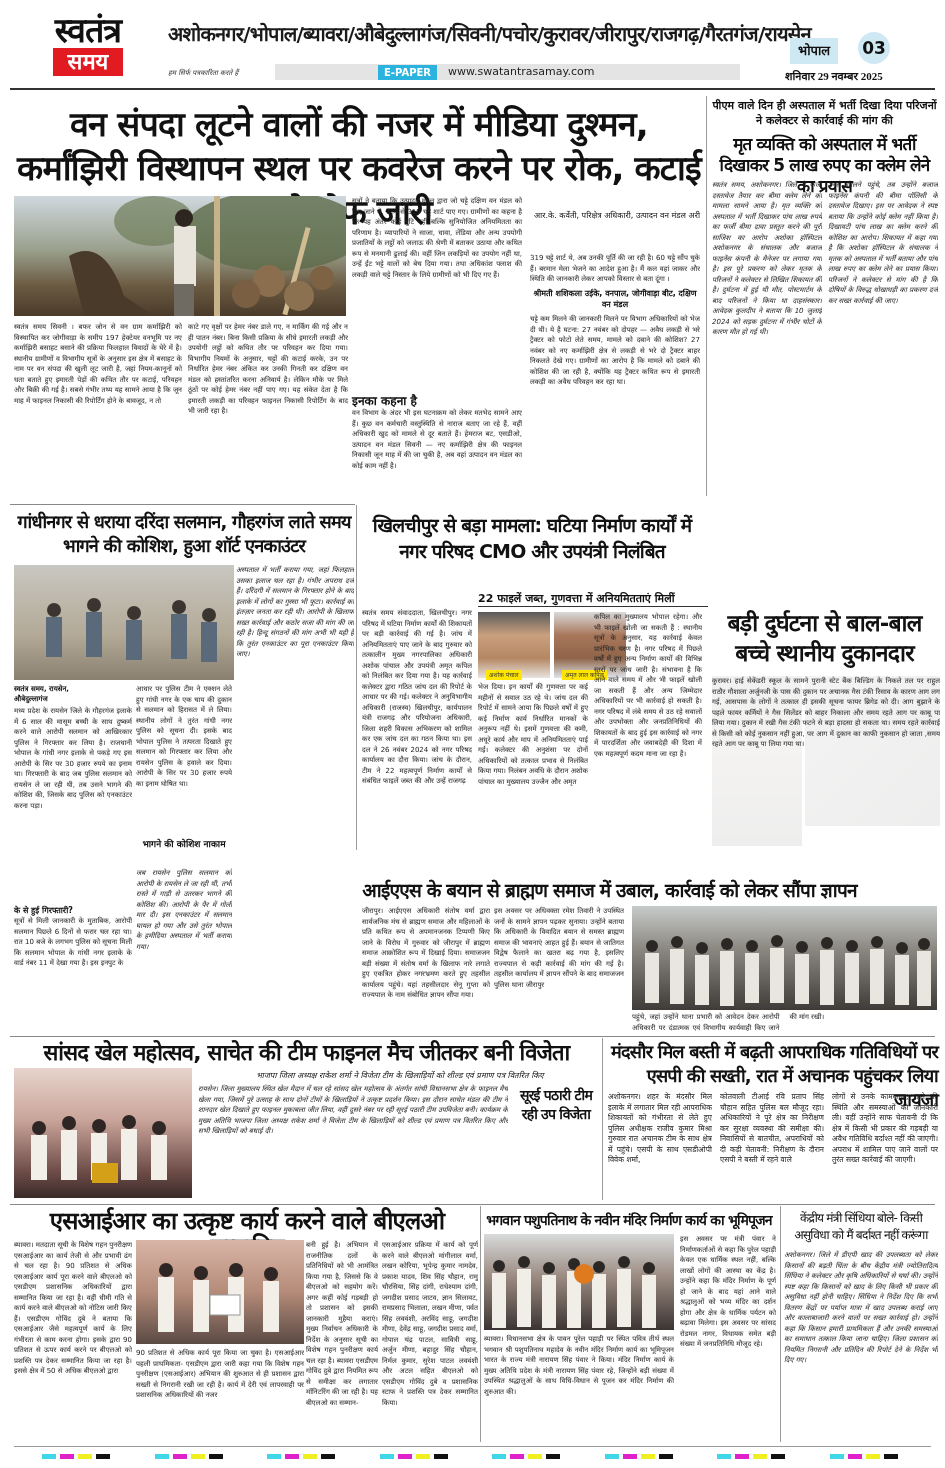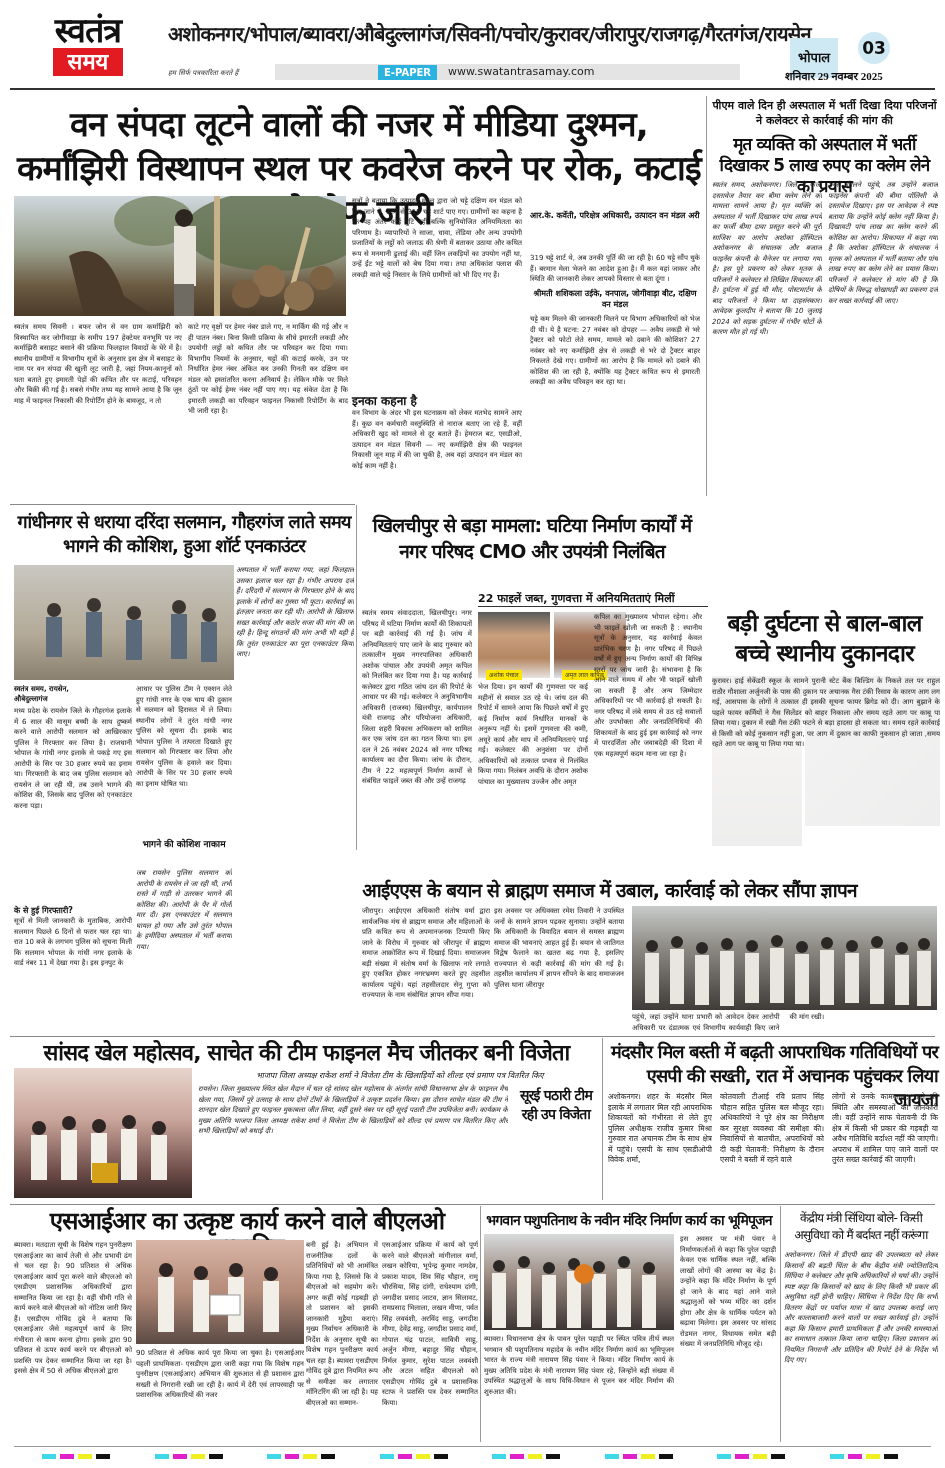--- a/index.html
+++ b/index.html
@@ -6,21 +6,21 @@
   body { width: 945px; height: 1468px; background: #fff; font-family: "DejaVu Sans", sans-serif; color: #111; position: relative; overflow: hidden; }
   .abs { position: absolute; }
   .masthead-logo { left: 28px; top: 12px; width: 120px; height: 66px; }
   .logo-top { font-family: "DejaVu Serif", serif; font-weight: bold; font-size: 34px; line-height: 36px; letter-spacing: -1px; color: #111; text-align: center; }
   .logo-bottom { margin: 0 auto; width: 70px; background: #e21b23; color: #fff; font-weight: bold; font-size: 22px; line-height: 28px; text-align: center; }
   .cities { left: 168px; top: 20px; font-size: 20px; font-weight: bold; letter-spacing: -0.8px; color: #1a1a1a; white-space: nowrap; }
   .tagline { left: 168px; top: 68px; font-size: 7px; font-style: italic; color: #333; }
   .epaper-bar { left: 275px; top: 64px; width: 465px; height: 16px; background: #e4e4e4; }
   .epaper-badge { left: 378px; top: 65px; background: #2bb3e0; color: #fff; font-size: 10px; font-weight: bold; padding: 1px 6px; line-height: 13px; }
   .website { left: 448px; top: 65px; font-size: 11px; color: #222; line-height: 14px; }
-  .edition-box { left: 790px; top: 38px; background: #cfe9f4; padding: 11px 8px; font-weight: bold; font-size: 13px; line-height: 18px; }
+  .edition-box { left: 790px; top: 38px; background: #cfe9f4; padding: 4px 8px; font-weight: bold; font-size: 13px; line-height: 18px; }
   .page-num { left: 858px; top: 32px; width: 32px; height: 32px; border-radius: 50%; background: #cfe9f4; font-weight: bold; font-size: 17px; line-height: 32px; text-align: center; }
   .date { left: 785px; top: 68px; font-size: 11px; font-weight: bold; font-family: Liberation Serif, serif; }
   .rule { left: 10px; width: 925px; height: 2px; background: #333; }
   .vrule { width: 1px; background: #999; }
   .headline { font-weight: bold; color: #111; letter-spacing: -0.8px; line-height: 1.15; }
   .h-main { left: 14px; top: 102px; width: 690px; font-size: 34px; text-align: center; line-height: 44px; }
   .subhead { font-size: 12px; font-weight: bold; text-align: center; line-height: 16px; }
   .body-text { font-size: 7px; line-height: 10.5px; color: #222; text-align: justify; overflow: hidden; }
   .photo { overflow: hidden; }
   .caption-yellow { background: #ffe600; font-size: 6px; padding: 1px 3px; color: #333; }
@@ -61,21 +61,21 @@
     <circle cx="285" cy="100" r="15" fill="#8c7150"></circle>
     <circle cx="308" cy="82" r="12" fill="#7d6244"></circle>
   </svg>
 </div>
 
 <div class="abs body-text" style="left:14px; top:322px; width:168px; height:178px;">स्वतंत्र समय सिवनी । बफर जोन से वन ग्राम कर्माझिरी को विस्थापित कर जोगीवाड़ा के समीप 197 हेक्टेयर वनभूमि पर नए कर्माझिरी बसाहट बसाने की प्रक्रिया फिलहाल विवादों के घेरे में है। स्थानीय ग्रामीणों व विभागीय सूत्रों के अनुसार इस क्षेत्र में बसाहट के नाम पर वन संपदा की खुली लूट जारी है, जहां नियम-कानूनों को धता बताते हुए इमारती पेड़ों की कथित तौर पर कटाई, परिवहन और बिक्री की गई है। सबसे गंभीर तथ्य यह सामने आया है कि जून माह में फाइनल निकासी की रिपोर्टिंग होने के बावजूद, न तो</div>
 <div class="abs body-text" style="left:188px; top:322px; width:160px; height:178px;">काटे गए वृक्षों पर हेमर नंबर डाले गए, न मार्किंग की गई और न ही पातन नंबर। बिना किसी प्रक्रिया के सीधे इमारती लकड़ी और उपयोगी लट्ठों को कथित तौर पर परिवहन कर दिया गया। विभागीय नियमों के अनुसार, चट्टों की कटाई करके, उन पर निर्धारित हेमर नंबर अंकित कर उनकी गिनती कर दक्षिण वन मंडल को हस्तांतरित करना अनिवार्य है। लेकिन मौके पर मिले ठूंठों पर कोई हेमर नंबर नहीं पाए गए। यह संकेत देता है कि इमारती लकड़ी का परिवहन फाइनल निकासी रिपोर्टिंग के बाद भी जारी रहा है।</div>
 <div class="abs body-text" style="left:352px; top:196px; width:170px; height:190px;">सूत्रों ने बताया कि उत्पादन मंडल द्वारा जो चट्टे दक्षिण वन मंडल को दिए जाने थे, उनमें से 319 चट्टे शार्ट पाए गए। ग्रामीणों का कहना है कि यह अंतर कोई त्रुटि नहीं बल्कि सुनियोजित अनियमितता का परिणाम है। व्यापारियों ने साजा, धावा, लेंडिया और अन्य उपयोगी प्रजातियों के लट्ठों को जलाऊ की श्रेणी में बताकर उठाया और कथित रूप से मनमानी ढुलाई की। वहीं जिन लकड़ियों का उपयोग नहीं था, उन्हें ईंट भट्टे वालों को बेच दिया गया। तथा अधिकांश पलाश की लकड़ी वाले चट्टे निस्तार के लिये ग्रामीणों को भी दिए गए हैं।</div>
 <div class="abs" style="left:352px; top:392px; width:170px; font-size:12px; font-weight:bold;">इनका कहना है</div>
 <div class="abs body-text" style="left:352px; top:408px; width:170px; height:92px;">वन विभाग के अंदर भी इस घटनाक्रम को लेकर मतभेद सामने आए हैं। कुछ वन कर्मचारी वस्तुस्थिति से नाराज बताए जा रहे हैं, वहीं अधिकारी खुद को मामले से दूर बताते हैं। हेमराज बट, एसडीओ, उत्पादन वन मंडल सिवनी — नए कर्माझिरी क्षेत्र की फाइनल निकासी जून माह में की जा चुकी है, अब वहां उत्पादन वन मंडल का कोई काम नहीं है।</div>
-<div class="abs" style="left:530px; top:210px; width:170px; font-size:8px; font-weight:bold; text-align:left; line-height:11px;">आर.के. कर्वेती, परिक्षेत्र अधिकारी, उत्पादन वन मंडल अरी</div>
+<div class="abs" style="left:530px; top:210px; width:170px; font-size:8px; font-weight:normal; text-align:right; line-height:11px;">आर.के. कर्वेती, परिक्षेत्र अधिकारी, उत्पादन वन मंडल अरी</div>
 <div class="abs body-text" style="left:530px; top:253px; width:170px; height:48px;">319 चट्टे शार्ट थे, अब उनकी पूर्ति की जा रही है। 60 चट्टे सौंप चुके हैं। बरमान मेला भेजने का आदेश हुआ है। मैं कल वहां जाकर और स्थिति की जानकारी लेकर आपको विस्तार से बता दूंगा ।</div>
 <div class="abs" style="left:530px; top:288px; width:170px; font-size:8px; font-weight:bold; text-align:center; line-height:11px;">श्रीमती शशिकला उईके, वनपाल, जोगीवाड़ा बीट, दक्षिण वन मंडल</div>
 <div class="abs body-text" style="left:530px; top:314px; width:170px; height:186px;">चट्टे कम मिलने की जानकारी मिलने पर विभाग अधिकारियों को भेज दी थी। ये है घटना: 27 नवंबर को दोपहर — अवैध लकड़ी से भरे ट्रैक्टर को फोटो लेते समय, मामले को दबाने की कोशिश? 27 नवंबर को नए कर्माझिरी क्षेत्र से लकड़ी से भरे दो ट्रैक्टर बाहर निकलते देखे गए। ग्रामीणों का आरोप है कि मामले को दबाने की कोशिश की जा रही है, क्योंकि यह ट्रैक्टर कथित रूप से इमारती लकड़ी का अवैध परिवहन कर रहा था।</div>
 
 <div class="abs subhead" style="left:712px; top:98px; width:225px; font-size:11px; line-height:15px;">पीएम वाले दिन ही अस्पताल में भर्ती दिखा दिया परिजनों ने कलेक्टर से कार्रवाई की मांग की</div>
 <div class="abs headline" style="left:712px; top:134px; width:225px; font-size:17px; text-align:center; line-height:21px;">मृत व्यक्ति को अस्पताल में भर्ती दिखाकर 5 लाख रुपए का क्लेम लेने का प्रयास</div>
 <div class="abs body-text" style="left:712px; top:180px; width:110px; height:410px; font-style:italic;">स्वतंत्र समय, अशोकनगर। जिले में फर्जी दस्तावेज तैयार कर बीमा क्लेम लेने का मामला सामने आया है। मृत व्यक्ति को अस्पताल में भर्ती दिखाकर पांच लाख रुपये का फर्जी बीमा दावा प्रस्तुत करने की पूरी साजिश का आरोप अशोका हॉस्पिटल अशोकनगर के संचालक और बजाज फाइनेंस कंपनी के मैनेजर पर लगाया गया है। इस पूरे प्रकरण को लेकर मृतक के परिजनों ने कलेक्टर से लिखित शिकायत की है। दुर्घटना में हुई थी मौत, पोस्टमार्टम के बाद परिजनों ने किया था दाहसंस्कार। आवेदक कुलदीप ने बताया कि 10 जुलाई 2024 को सड़क दुर्घटना में गंभीर चोटों के कारण मौत हो गई थी।</div>
 <div class="abs body-text" style="left:828px; top:180px; width:110px; height:410px; font-style:italic;">उनसे मिलने पहुंचे, तब उन्होंने बजाज फाइनेंस कंपनी की बीमा पॉलिसी के दस्तावेज दिखाए। इस पर आवेदक ने स्पष्ट बताया कि उन्होंने कोई क्लेम नहीं किया है। दिखावटी पांच लाख का क्लेम करने की कोशिश का आरोप। शिकायत में कहा गया है कि अशोका हॉस्पिटल के संचालक ने मृतक को अस्पताल में भर्ती बताया और पांच लाख रुपए का क्लेम लेने का प्रयास किया। परिजनों ने कलेक्टर से मांग की है कि दोषियों के विरुद्ध धोखाधड़ी का प्रकरण दर्ज कर सख्त कार्रवाई की जाए।</div>
 
 <div class="abs rule" style="top:504px; width:345px; height:1px; background:#888;"></div>

